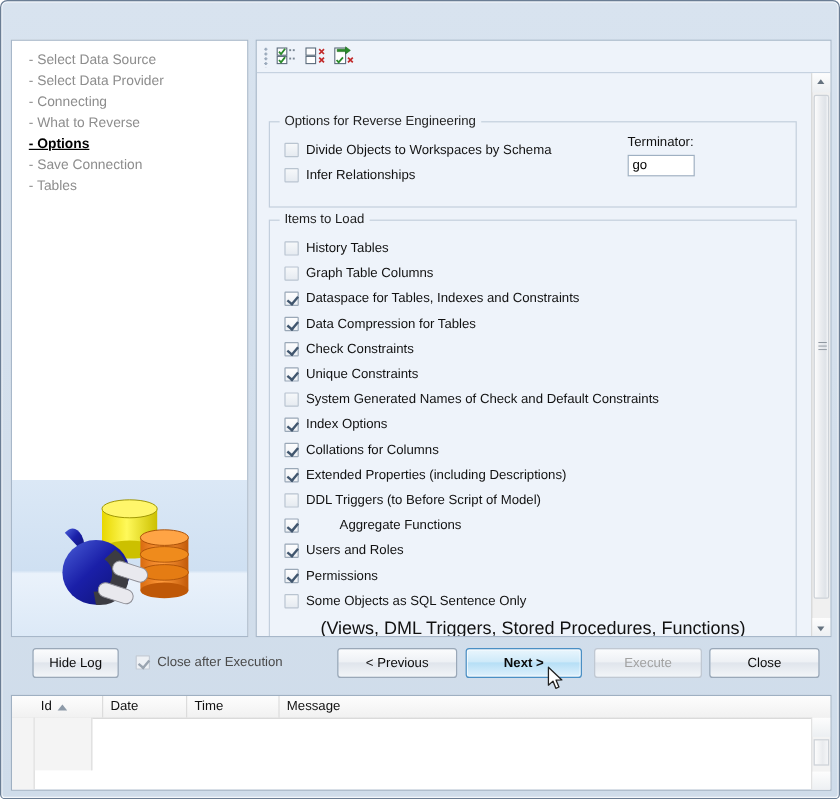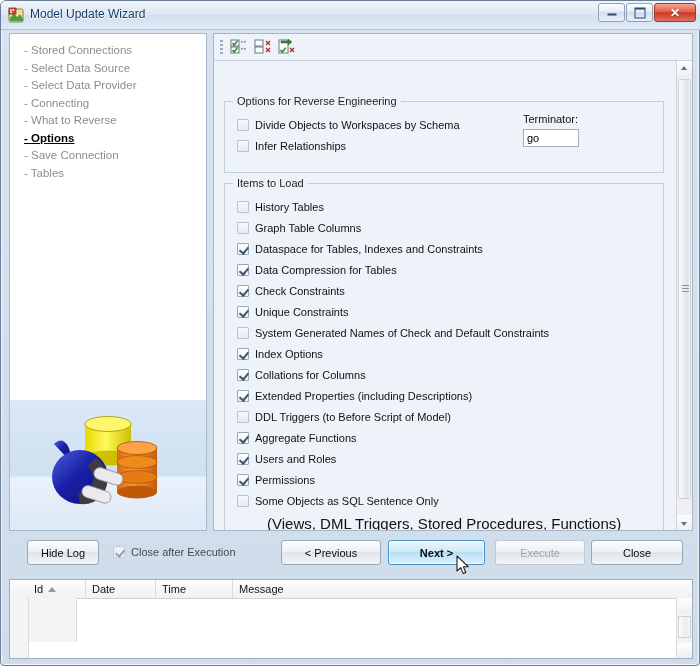--- a/index.html
+++ b/index.html
@@ -404,41 +404,25 @@
     background: linear-gradient(90deg,#fcfcfc,#e9ebee 60%,#f4f5f7);
     border: 1px solid #ccd1d7;
     box-sizing: border-box;
   }
 </style>
 </head>
 <body>
 
 <div id="window">
 
-  <div id="titlebar">
-    <svg id="app-icon" viewBox="0 0 17 17">
-      <rect x="1" y="2" width="14" height="13" rx="1.5" fill="#f2e6a8" stroke="#8a7a32" stroke-width="1"></rect>
-      <path d="M2 11 L6 6 L9 10 L12 7 L15 12 L15 14 L2 14 Z" fill="#4f9b3f"></path>
-      <rect x="1" y="1" width="7" height="6" fill="#d8443a" stroke="#8a2b24" stroke-width="0.8"></rect>
-      <rect x="2.2" y="2.2" width="1.6" height="1.6" fill="#fff"></rect>
-      <rect x="4.6" y="2.2" width="1.6" height="1.6" fill="#fff"></rect>
-      <rect x="2.2" y="4.4" width="1.6" height="1.6" fill="#fff"></rect>
-      <circle cx="12" cy="5" r="1.6" fill="#ffe14d"></circle>
-    </svg>
-    <div id="title-text">Model Update Wizard</div>
-    <div class="wbtn" id="btn-min"></div>
-    <div class="wbtn" id="btn-max"></div>
-    <div class="wbtn" id="btn-close"></div>
-  </div>
 
   <div id="body-area">
 
     <div id="nav-panel">
       <div id="nav-list">
-          <div class="nav-item">- Stored Connections</div>
           <div class="nav-item">- Select Data Source</div>
           <div class="nav-item">- Select Data Provider</div>
           <div class="nav-item">- Connecting</div>
           <div class="nav-item">- What to Reverse</div>
           <div class="nav-item current">- Options</div>
           <div class="nav-item">- Save Connection</div>
           <div class="nav-item">- Tables</div>
         </div>
       <svg id="nav-art" viewBox="0 0 196 130">
         <defs>
@@ -589,21 +573,21 @@
                 <span class="cblabel">Collations for Columns</span>
               </div>
               <div class="cbrow" style="top: 203px;">
                 <span class="cbox checked"></span>
                 <span class="cblabel">Extended Properties (including Descriptions)</span>
               </div>
               <div class="cbrow" style="top: 224px;">
                 <span class="cbox"></span>
                 <span class="cblabel">DDL Triggers (to Before Script of Model)</span>
               </div>
-              <div class="cbrow" style="top: 245px;">
+              <div class="cbrow" style="top: 245px; gap: 28px;">
                 <span class="cbox checked"></span>
                 <span class="cblabel">Aggregate Functions</span>
               </div>
               <div class="cbrow" style="top: 266px;">
                 <span class="cbox checked"></span>
                 <span class="cblabel">Users and Roles</span>
               </div>
               <div class="cbrow" style="top: 287px;">
                 <span class="cbox checked"></span>
                 <span class="cblabel">Permissions</span>

